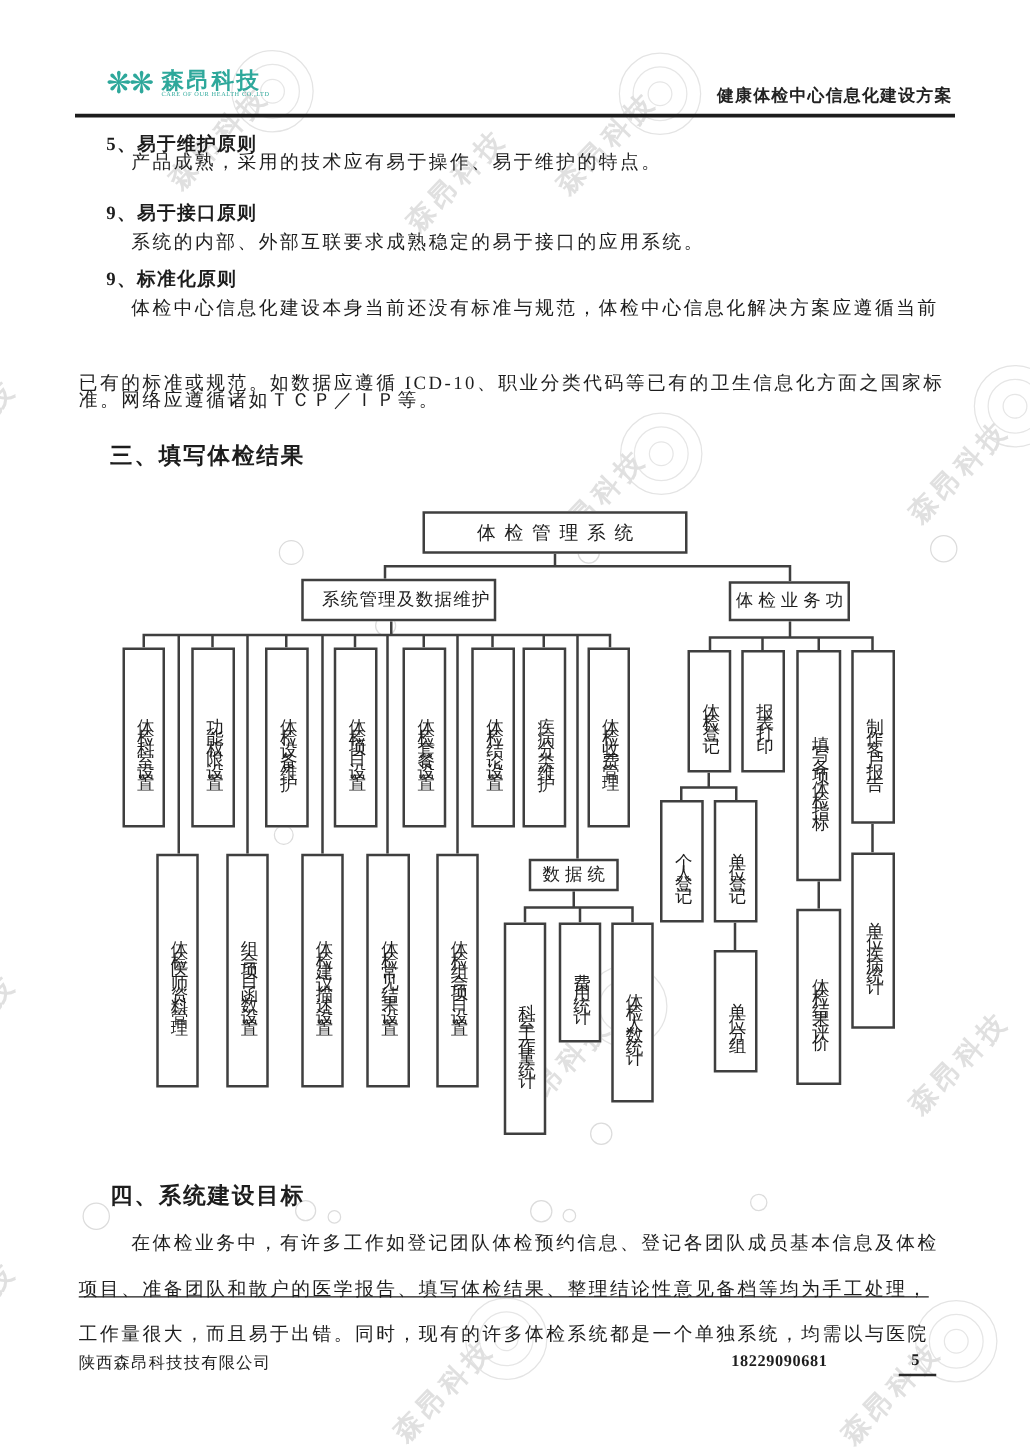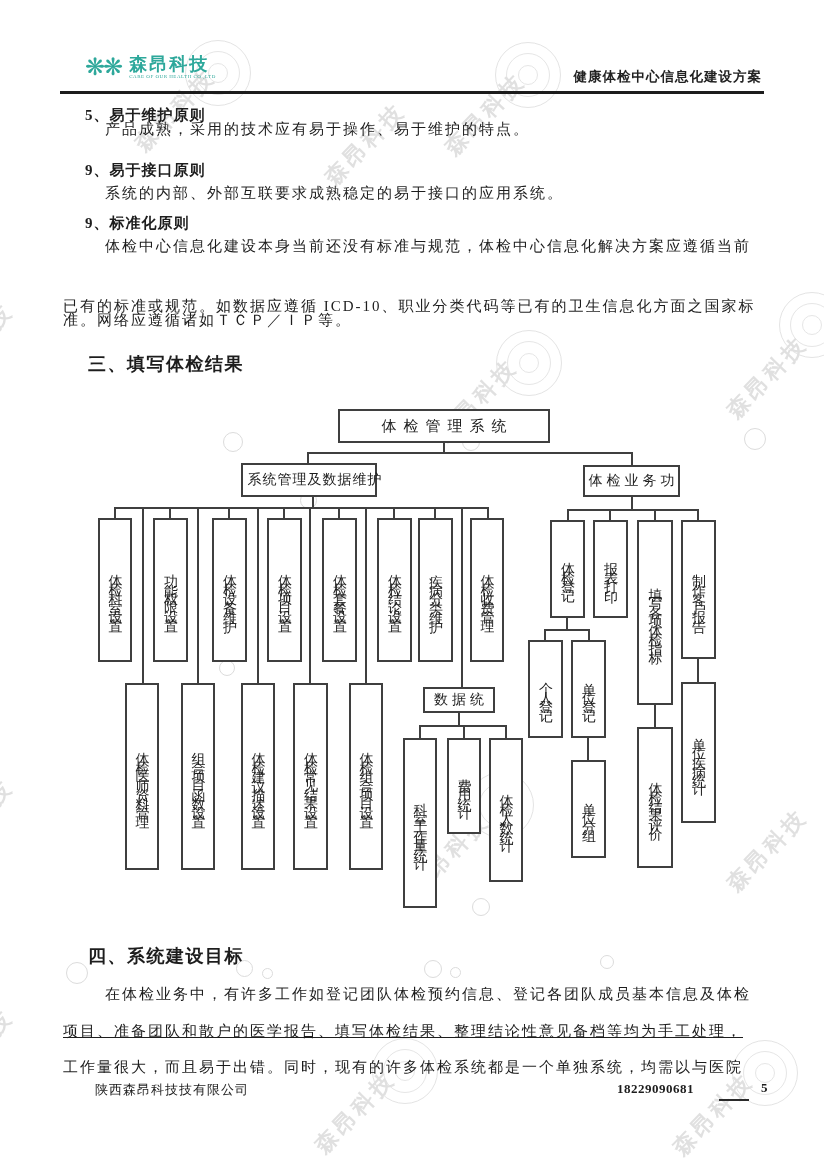--- a/index.html
+++ b/index.html
@@ -23,21 +23,21 @@
   .logo-name{color:#2ea89b;font-size:18px;font-weight:bold;letter-spacing:2px;line-height:20px;}
   .logo-tag{color:#2ea89b;font-size:5px;letter-spacing:.5px;line-height:6px;}
   .doc-title{position:absolute;right:62px;top:68px;font-size:13.5px;font-weight:bold;
              letter-spacing:1px;color:#222;}
   .hrule{position:absolute;left:60px;top:91px;width:704px;height:3px;background:#1c1c1c;}
   
   .num-head{position:absolute;left:85px;font-size:15px;font-weight:bold;letter-spacing:1px;}
   .body-line{position:absolute;font-size:15px;letter-spacing:2px;white-space:nowrap;}
   .sec-head{position:absolute;left:88px;font-size:18px;font-weight:bold;letter-spacing:1.5px;}
   
-  .foot{position:absolute;font-size:13px;letter-spacing:1px;margin-left:32px;}
+  .foot{position:absolute;font-size:13px;letter-spacing:1px;}
   .page-num{font-weight:bold;}
   .page-rule{position:absolute;left:719px;top:1099px;width:30px;height:2px;background:#2a2a2a;}
   
   .hbox{position:absolute;border:2px solid #3f3f3f;background:#fff;display:grid;
         place-content:center;font-size:15px;letter-spacing:7px;text-indent:7px;
         box-sizing:border-box;white-space:nowrap;}
   .hbox.small{font-size:14px;letter-spacing:4px;text-indent:4px;}
   .hbox.tight{font-size:14px;letter-spacing:1px;text-indent:1px;}
   .vbox{position:absolute;border:2px solid #3f3f3f;background:#fff;box-sizing:border-box;
         writing-mode:vertical-rl;text-orientation:upright;font-size:14px;
@@ -109,21 +109,21 @@
     M632 97 V110 M568 120 V110 H698 V120
     M610 110 V120 M655 110 V120
     M567 218 V230 M545 240 V230 H589 V240
     M588 338 V360
     M655 305 V327
     M698 259 V282
     M459 313 V326 M420 338 V326 H506 V338 M464 326 V338"></path>
 </svg>
 
 <div class="hbox" style="left:338px;top:409px;width:212px;height:34px;">体检管理系统</div>
-<div class="hbox tight" style="left:241px;top:463px;width:136px;height:34px;padding-left:11px;">系统管理及数据维护</div>
+<div class="hbox tight" style="left:241px;top:463px;width:156px;height:34px;padding-left:11px;">系统管理及数据维护</div>
 <div class="hbox small" style="left:583px;top:465px;width:97px;height:32px;">体检业务功</div>
 
 <div class="vbox" style="left:98px;top:518px;width:34px;height:144px;">体检科室设置</div>
 <div class="vbox" style="left:153px;top:518px;width:35px;height:144px;">功能权限设置</div>
 <div class="vbox" style="left:212px;top:518px;width:35px;height:144px;">体检设备维护</div>
 <div class="vbox" style="left:267px;top:518px;width:35px;height:144px;">体检项目设置</div>
 <div class="vbox" style="left:322px;top:518px;width:35px;height:144px;">体检套餐设置</div>
 <div class="vbox" style="left:377px;top:518px;width:35px;height:144px;">体检结论设置</div>
 <div class="vbox" style="left:418px;top:518px;width:35px;height:144px;">疾病分类维护</div>
 <div class="vbox" style="left:470px;top:518px;width:34px;height:144px;">体检收费管理</div>

